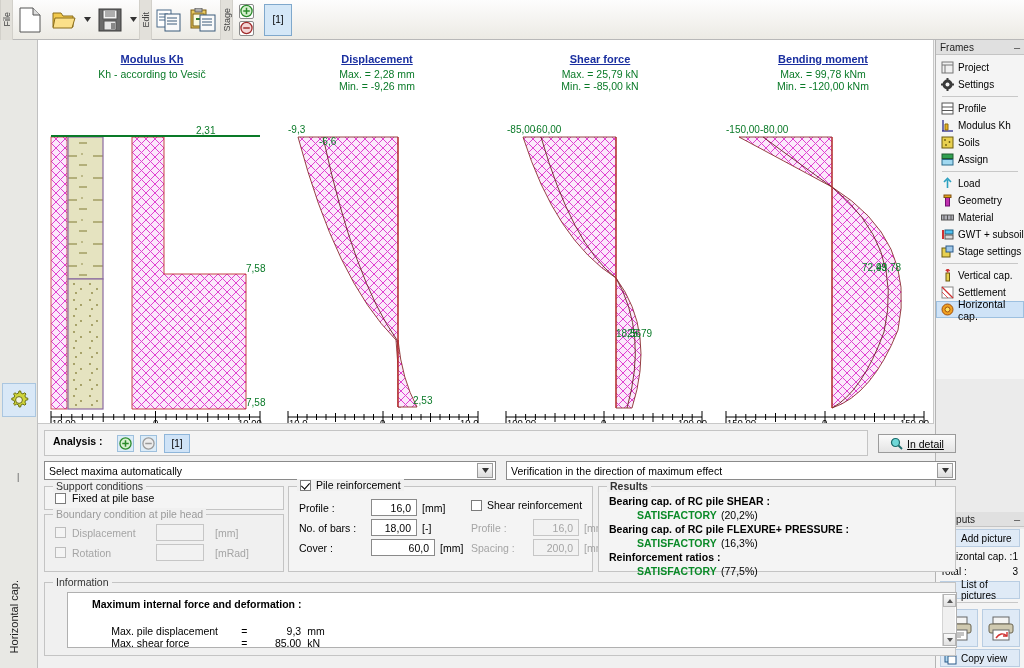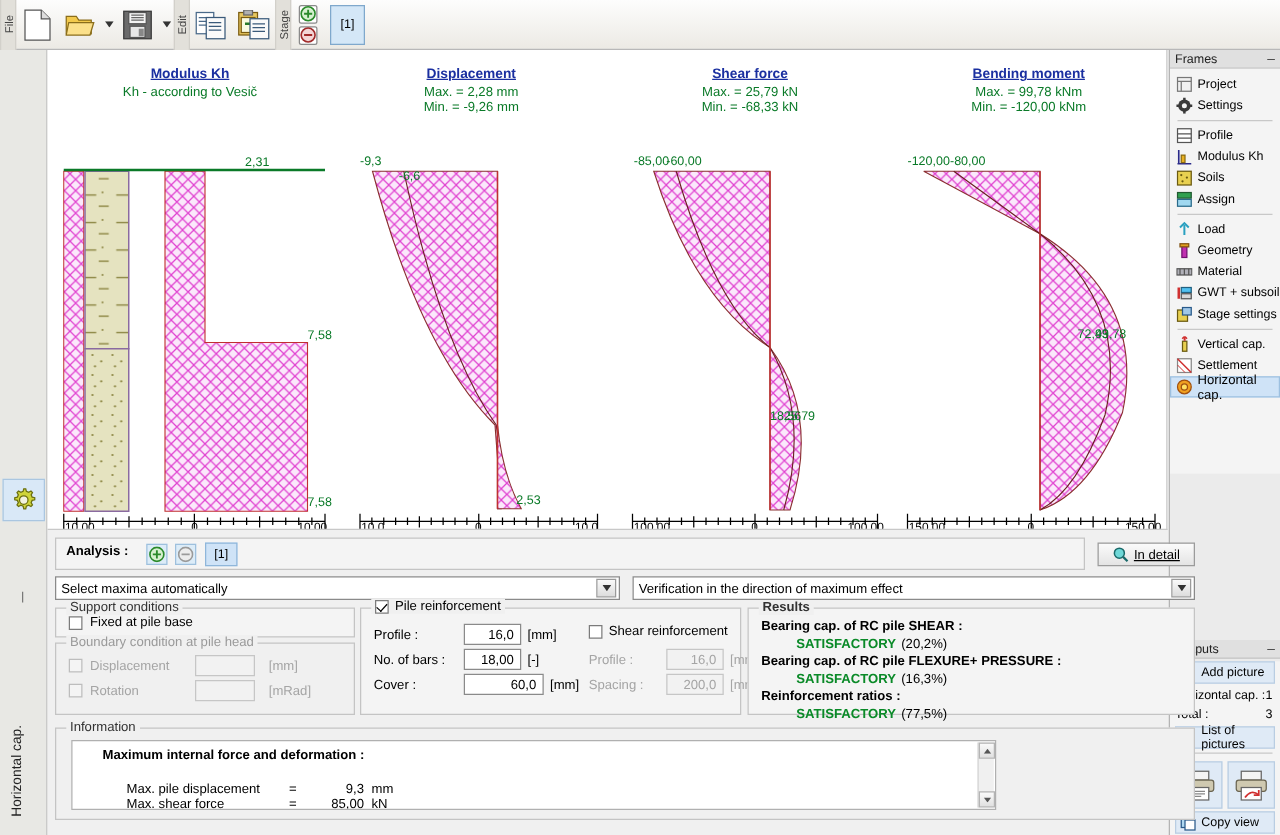--- a/index.html
+++ b/index.html
@@ -427,21 +427,21 @@
 
       <div class="axlab" style="left:23px; top:377px;">10,0</div>
       <div class="axlab" style="left:114px; top:377px;">0</div>
       <div class="axlab" style="left:194px; top:377px;">10,0</div>
 
     </div>
 
     <div class="chart" style="left:450px; width:224px;">
       <div class="ch-title">Shear force</div>
       <div class="ch-sub l1">Max. = 25,79 kN</div>
-      <div class="ch-sub l2">Min. = -68,33 kN</div>
+      <div class="ch-sub l2">Min. = -85,00 kN</div>
 
       <svg width="224" height="384" style="position:absolute;left:0;top:0;">
         <defs>
           <pattern id="hatchS" width="9" height="9" patternUnits="userSpaceOnUse">
             <rect width="9" height="9" fill="#fbe8fb"></rect>
             <path d="M0 0 L9 9 M9 0 L0 9" stroke="#e040d0" stroke-width="1"></path>
           </pattern>
         </defs>
 
         <path d="M128 97 L35 97 Q68 200 128 238 Z" fill="url(#hatchS)" stroke="#8a3030" stroke-width="0.9"></path>
@@ -530,21 +530,21 @@
             <line x1="132.8" y1="374" x2="132.8" y2="380"></line>
           <line x1="142.7" y1="374" x2="142.7" y2="380"></line>
             <line x1="152.6" y1="374" x2="152.6" y2="380"></line>
           <line x1="172.4" y1="374" x2="172.4" y2="380"></line>
             <line x1="182.3" y1="374" x2="182.3" y2="380"></line>
           <line x1="192.2" y1="374" x2="192.2" y2="380"></line>
             <line x1="202.1" y1="374" x2="202.1" y2="380"></line>
         </g>
       </svg>
 
-      <div class="vallab" style="left:14px; top:84px;">-120,00</div>
+      <div class="vallab" style="left:14px; top:84px;">-150,00</div>
       <div class="vallab" style="left:48px; top:84px;">-80,00</div>
       <div class="vallab" style="left:150px; top:222px;">72,43</div>
       <div class="vallab" style="left:164px; top:222px;">99,78</div>
 
       <div class="axlab" style="left:15px; top:377px;">150,00</div>
       <div class="axlab" style="left:110px; top:377px;">0</div>
       <div class="axlab" style="left:188px; top:377px;">150,00</div>
 
     </div>
   </div>
@@ -903,21 +903,21 @@
       <div class="res-ok" style="left:10px; top:50px;">SATISFACTORY</div>
       <div class="res-pct" style="left:122px; top:50px;">(16,3%)</div>
 
       <div class="res-line" style="left:10px; top:64px;">Reinforcement ratios :</div>
       <div class="res-ok" style="left:10px; top:78px;">SATISFACTORY</div>
       <div class="res-pct" style="left:122px; top:78px;">(77,5%)</div>
     </div>
 
     <div class="grp" style="left:6px; top:158px; width:912px; height:74px; background:#f0f0f0;">
       <span class="grp-lbl">Information</span>
-      <div class="info-box" style="left:12px; top:9px; width:740px; height:56px;">
+      <div class="info-box" style="left:22px; top:9px; width:890px; height:56px;">
         <div class="info-t" style="left:24px; top:5px;">Maximum internal force and deformation :</div>
         <div class="info-r" style="left:14px; top:20px;">
           <span style="display:inline-block;width:130px;">Max. pile displacement</span><span style="display:inline-block;width:14px;">=</span><span style="display:inline-block;width:46px;text-align:right;">9,3</span><span style="margin-left:6px;">mm</span>
         </div>
         <div class="info-r" style="left:14px; top:32px;">
           <span style="display:inline-block;width:130px;">Max. shear force</span><span style="display:inline-block;width:14px;">=</span><span style="display:inline-block;width:46px;text-align:right;">85,00</span><span style="margin-left:6px;">kN</span>
         </div>
         <div class="info-r" style="left:14px; top:44px;">
           
         </div>

